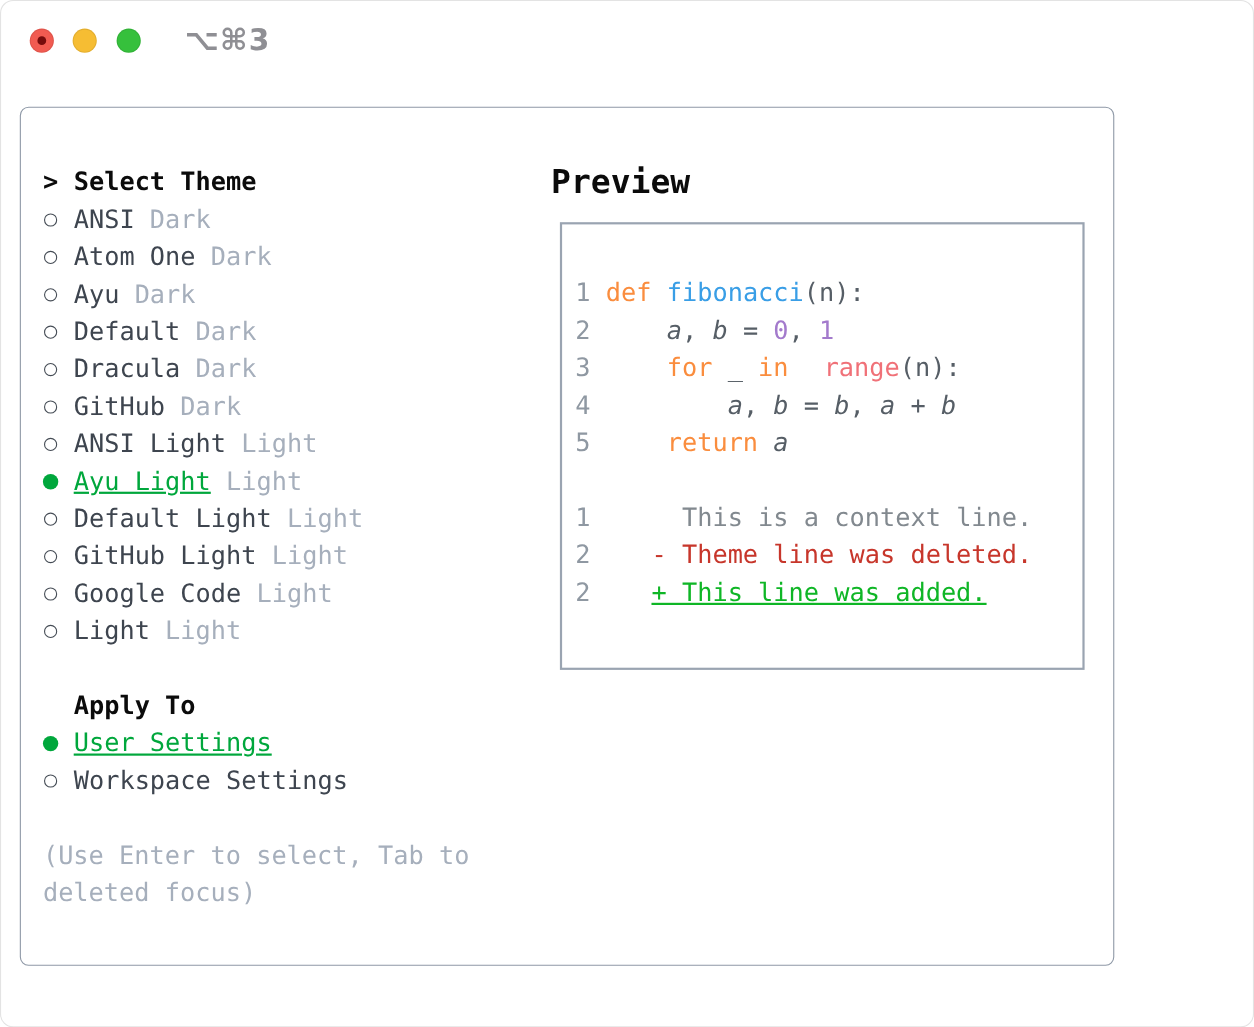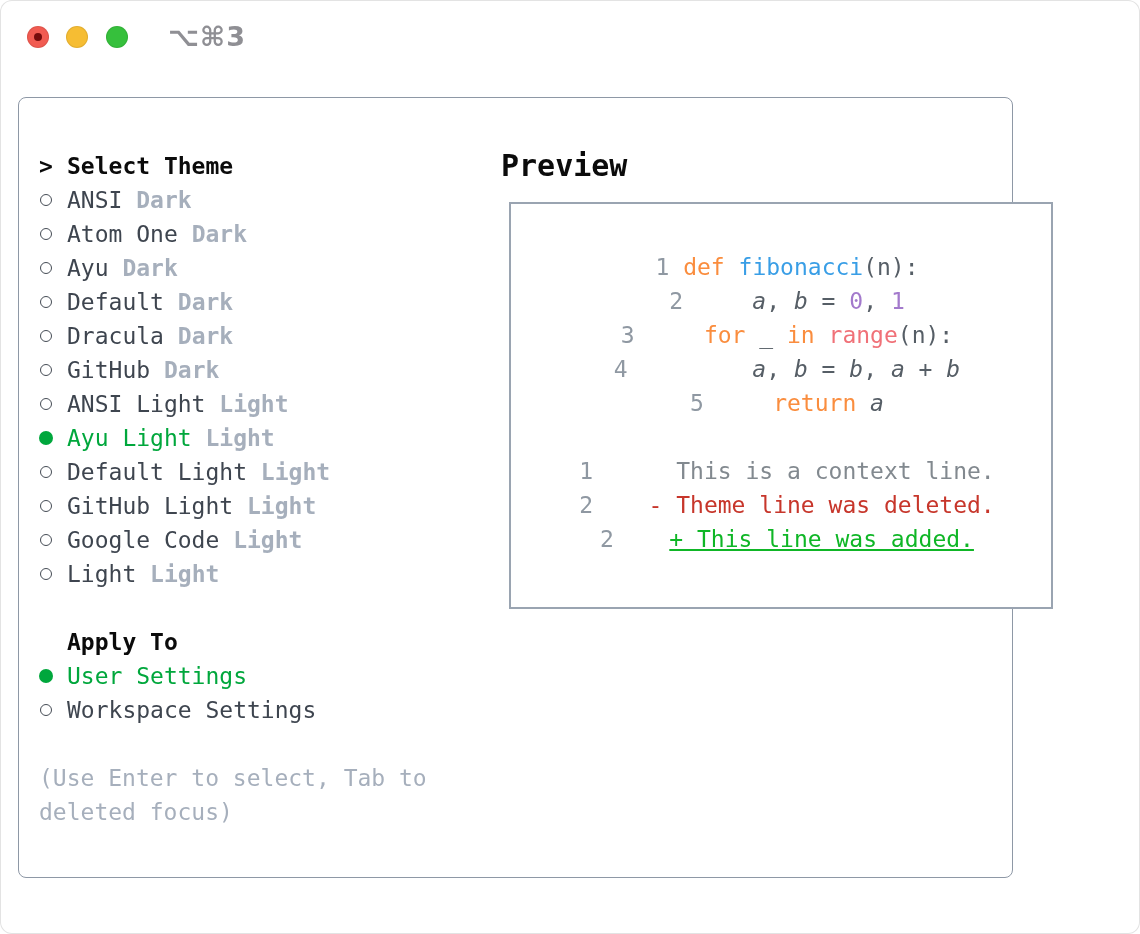--- a/index.html
+++ b/index.html
@@ -30,35 +30,35 @@
   .leftcol{position:absolute;left:20px;top:51px;font-size:23px;color:var(--itemFg);}
   .row{height:34px;line-height:34px;white-space:pre;}
   .mk{position:relative;display:inline-block;width:28px;height:34px;vertical-align:top;}
   .arrowmk{font-weight:bold;color:var(--headerFg);}
   .dot-off{position:absolute;left:1px;top:11px;width:12px;height:12px;border-radius:50%;
            border:1.5px solid var(--radioRing);box-sizing:border-box;}
   .dot-on{position:absolute;left:0px;top:10px;width:14px;height:14px;border-radius:50%;
           background:var(--selGreen);}
   .hdr{font-weight:bold;color:var(--headerFg);}
   .iname{color:var(--itemFg);}
-  .iname.sel{color:var(--selGreen);}
-  .itag{color:var(--tagFg);font-weight:bold;}
+  .iname.sel{color:var(--selGreen);text-decoration:underline;}
+  .itag{color:var(--tagFg);}
   .hint{color:var(--hintFg);}
   
   .prevhdr{position:absolute;left:482px;top:51px;height:34px;line-height:34px;
            font-size:30px;font-weight:bold;color:var(--headerFg);}
-  .pbox{position:absolute;left:490px;top:104px;width:544px;height:407px;
+  .pbox{position:absolute;left:490px;top:104px;width:477px;height:407px;
         border:2px solid var(--previewBorder);box-sizing:border-box;background:#fff;
-        padding:46px 0 0 12px;overflow:hidden;text-align:center;}
+        padding:46px 0 0 12px;overflow:hidden;}
   .cl{height:34px;line-height:34px;white-space:pre;font-size:23px;color:var(--codeFg);}
   .ln{color:var(--gutter);}
   .kw{color:var(--kwOrange);}
   .fn{color:var(--fnBlue);}
   .num{color:var(--numPurple);}
-  .sp{color:var(--rangeCoral);}
+  .sp{color:var(--rangeCoral);margin-left:18px;}
   .fg{color:var(--codeFg);}
   .id{color:var(--codeFg);font-style:italic;}
   .ctx{color:var(--ctxGray);}
   .del{color:var(--delRed);}
   .add{color:var(--addGreen);text-decoration:underline;}
 </style>
 </head>
 <body>
 
 <div class="window">

